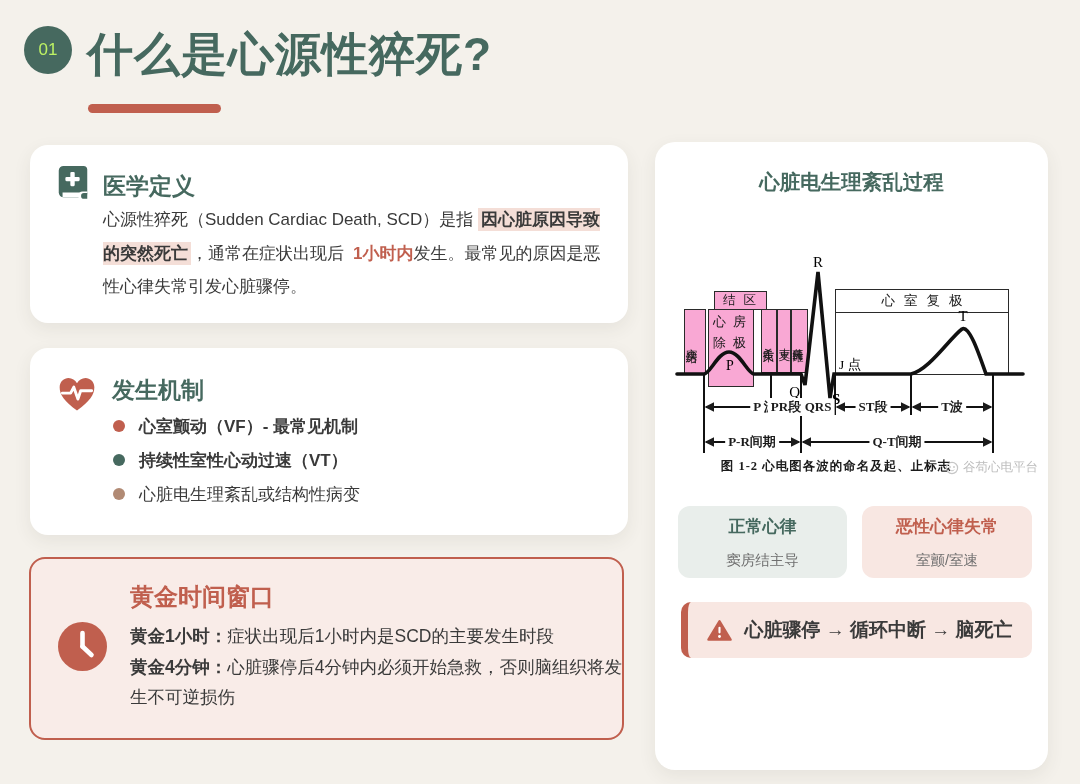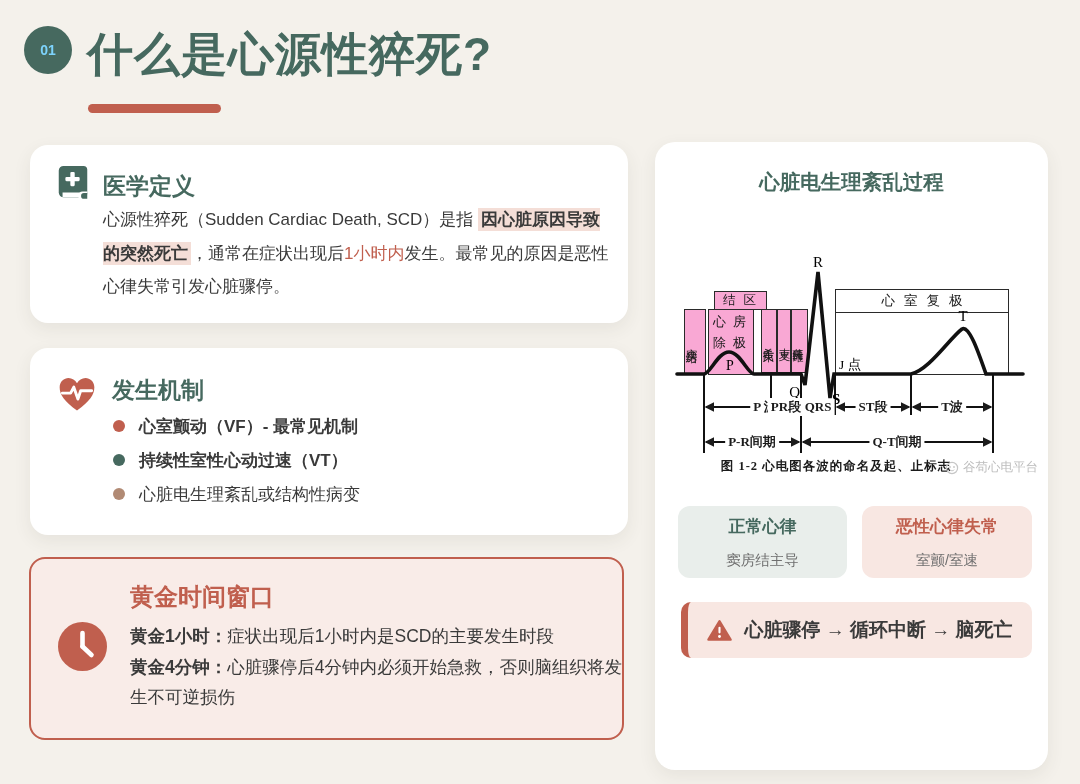--- a/index.html
+++ b/index.html
@@ -1,39 +1,39 @@
 <!DOCTYPE html>
 <html style="--bg: #f4f1eb; --card: #ffffff; --teal: #46695f; --red: #c05f4e; --text: #3a3a3a; --muted: #6f6f6f; --highlight: #f4ded7; --rose: #f8e7e2; --blush: #f9ece8; --sage: #e9eeeb; --tan: #b18a74; --ink: #1b1b1b;"><head>
 <meta charset="utf-8">
 <style>
   html,body{margin:0;padding:0;background:#e9e6df;}
   .page{position:relative;width:1080px;height:784px;background:var(--bg);
         font-family:"Liberation Sans","DejaVu Sans",sans-serif;overflow:hidden;}
 
   
   .badge{position:absolute;left:24px;top:26px;width:48px;height:48px;border-radius:50%;
-         background:var(--teal);color:#7dd3fc;display:flex;align-items:center;justify-content:center;
-         font-size:14px;font-weight:bold;}
+         background:var(--teal);color:#bef264;display:flex;align-items:center;justify-content:center;
+         font-size:17px;font-weight:normal;}
   h1{position:absolute;left:87px;top:22px;margin:0;font-size:46px;font-weight:800;
      color:var(--teal);letter-spacing:1px;line-height:64px;}
   .underline{position:absolute;left:88px;top:104px;width:133px;height:9px;border-radius:4.5px;
              background:var(--red);}
 
   
   .card{position:absolute;background:var(--card);border-radius:18px;
         box-shadow:0 6px 18px rgba(70,60,50,.08);}
   .card h2{position:absolute;margin:0;font-size:23px;color:var(--teal);font-weight:bold;}
 
   #def-card{left:30px;top:145px;width:598px;height:178px;}
   #def-card h2{left:73px;top:26px;}
   #def-card .cicon{position:absolute;left:24px;top:20px;}
   #def-card .body{position:absolute;left:73px;top:58px;width:508px;margin:0;
                   font-size:17px;line-height:33.5px;color:var(--text);}
   mark{background:var(--highlight);color:var(--text);font-weight:bold;padding:2px 3px;}
-  .accent{color:var(--red);font-weight:normal;font-style:normal;}
+  .accent{color:var(--red);font-weight:bold;font-style:normal;margin-left:9px;}
 
   #mech-card{left:30px;top:348px;width:598px;height:187px;}
   #mech-card h2{left:82px;top:27px;}
   #mech-card .cicon{position:absolute;left:26px;top:26px;}
   .bullets{position:absolute;left:83px;top:61px;margin:0;padding:0;list-style:none;}
   .bullets li{display:flex;align-items:center;height:34px;font-size:17px;color:var(--text);}
   .bullets li.bold{font-weight:bold;}
   .dot{width:12px;height:12px;border-radius:50%;margin-right:14px;flex:none;}
 
   #gold-card{left:29px;top:557px;width:595px;height:183px;background:var(--blush);
@@ -48,21 +48,21 @@
   #ecg-card{left:655px;top:142px;width:393px;height:628px;border-radius:20px;}
   #ecg-card h2{left:0;right:0;top:26px;text-align:center;font-size:20.5px;}
 
   .diagram{position:absolute;left:16px;top:110px;width:365px;height:235px;
            font-family:"Liberation Serif","DejaVu Serif",serif;color:var(--ink);}
   .dbox{position:absolute;background:#f9a8d4;border:1.3px solid #2a2a2a;box-sizing:border-box;
         display:flex;align-items:center;justify-content:flex-start;}
   .vtext{writing-mode:vertical-rl;text-orientation:upright;font-size:11.5px;
          letter-spacing:2px;line-height:1;}
   #box-sinus{left:13px;top:57px;width:22px;height:66px;}
-  #box-atrial{left:37px;top:57px;width:46px;height:66px;align-items:flex-start;}
+  #box-atrial{left:37px;top:57px;width:46px;height:78px;align-items:flex-start;}
   #box-atrial span{display:block;width:100%;text-align:center;font-size:13px;
                    letter-spacing:7px;line-height:1.6;padding:2px 0 0 4px;box-sizing:border-box;}
   #box-junction{left:43px;top:39px;width:53px;height:19px;font-size:12.5px;letter-spacing:8px;
                 padding-left:8px;box-sizing:border-box;}
   #box-his{left:90px;top:57px;width:16px;height:64px;}
   #box-branch{left:106px;top:57px;width:14px;height:64px;}
   #box-purkinje{left:120px;top:57px;width:17px;height:64px;}
   #box-purkinje .vtext{letter-spacing:1px;font-size:11px;}
   #box-repol{left:164px;top:37px;width:174px;height:86px;flex-direction:column;
              justify-content:flex-start;background:transparent;}

